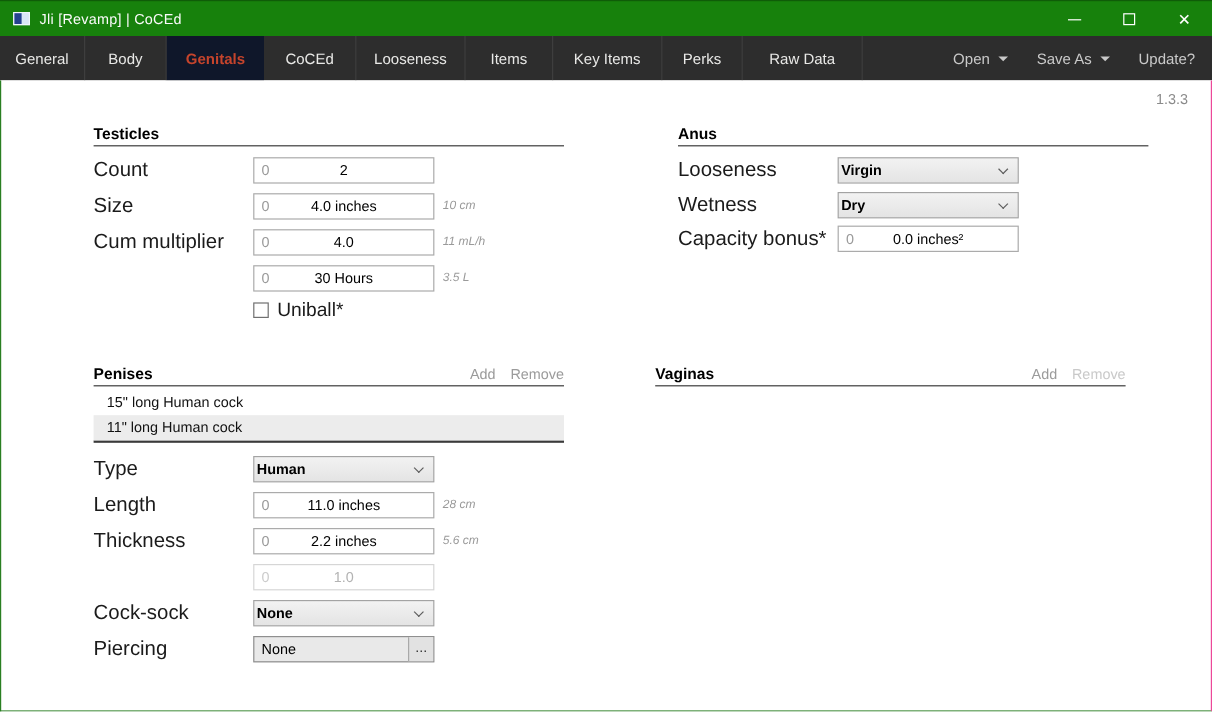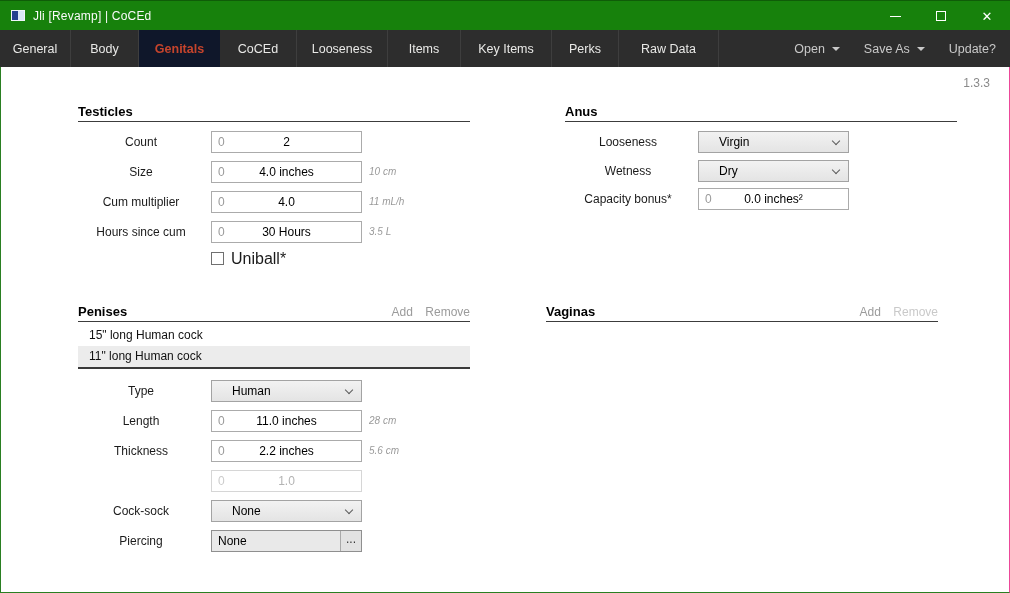--- a/index.html
+++ b/index.html
@@ -30,33 +30,33 @@
   .version { position:absolute; top:9px; right:19px; font-size:12px; color:#8a8a8a; }
 
   .section { position:absolute; width:392px; }
   .sec-head { position:relative; height:18px; border-bottom:1px solid #3c3c3c; }
   .sec-title { position:absolute; left:0; bottom:2px; font-weight:bold; font-size:13px; color:#000; }
   .sec-links { position:absolute; right:0; bottom:2px; font-size:12px; }
   .sec-link { color:#9b9b9b; margin-left:9px; }
   .sec-link.disabled { color:#c9c9c9; }
 
   .frow { position:absolute; left:0; height:22px; width:392px; }
-  .flabel { position:absolute; left:0; top:0; width:126px; text-align:center; line-height:22px; font-size:12px; color:#1b1b1b; white-space:nowrap; }
+  .flabel { position:absolute; left:0; top:0; width:126px; text-align:left; line-height:22px; font-size:17px; color:#1b1b1b; white-space:nowrap; }
   .ctrl { position:absolute; left:133px; top:0; width:151px; height:22px; }
   .numbox { border:1px solid #ababab; background:#fff; }
   .numbox .min { position:absolute; left:6px; top:0; line-height:20px; font-size:12px; color:#9a9a9a; }
   .numbox .val { display:block; text-align:center; line-height:20px; font-size:12px; color:#000; }
   .unit { position:absolute; left:291px; top:0; line-height:22px; font-size:10px; font-style:italic; color:#9a9a9a; white-space:nowrap; }
   .frow.disabled .flabel { color:#b9b9b9; }
   .frow.disabled .numbox { border-color:#d6d6d6; }
   .frow.disabled .numbox .min { color:#cccccc; }
   .frow.disabled .numbox .val { color:#b3b3b3; }
 
   .combo { border:1px solid #a3a3a3; background:linear-gradient(#f2f2f2,#e4e4e4); }
-  .combo .cval { display:block; padding-left:20px; line-height:20px; font-size:12px; color:#000; }
+  .combo .cval { display:block; padding-left:2px; line-height:20px; font-size:12px; color:#000;font-weight:bold; }
   .chevron { position:absolute; right:9px; top:6px; width:6px; height:6px; border-right:1px solid #5c5c5c; border-bottom:1px solid #5c5c5c; transform:rotate(45deg); }
 
   .pierce { border:1px solid #8f8f8f; background:#e9e9e9; }
   .pierce .cval { display:block; padding-left:6px; line-height:20px; font-size:12px; color:#000; }
   .pierce .browse { position:absolute; right:0; top:0; width:21px; height:20px; border-left:1px solid #a9a9a9; background:#e2e2e2; text-align:center; line-height:17px; font-size:12px; color:#333; }
 
   .checkbox { position:absolute; left:133px; top:0; width:13px; height:13px; border:1px solid #707070; background:#fff; }
   .cb-label { position:absolute; left:153px; top:-1px; font-size:16px; color:#1b1b1b; line-height:15px; }
 
   .pen-list { position:absolute; left:0; top:21px; width:392px; border-bottom:2px solid #3a3a3a; }
@@ -133,21 +133,20 @@
       </div>
       <div class="frow" style="top:87px">
         <span class="flabel">Cum multiplier</span>
         <div class="ctrl numbox">
           <span class="min">0</span>
           <span class="val">4.0</span>
         </div>
         <span class="unit">11 mL/h</span>
       </div>
       <div class="frow" style="top:117px">
-        <span class="flabel">Hours since cum</span>
         <div class="ctrl numbox">
           <span class="min">0</span>
           <span class="val">30 Hours</span>
         </div>
         <span class="unit">3.5 L</span>
       </div>
       <div class="frow" style="top:148px; height:15px;">
         <span class="checkbox"></span>
         <span class="cb-label">Uniball*</span>
       </div>

